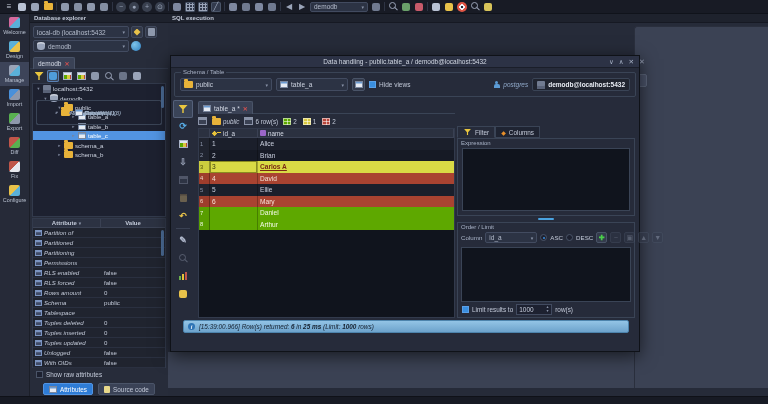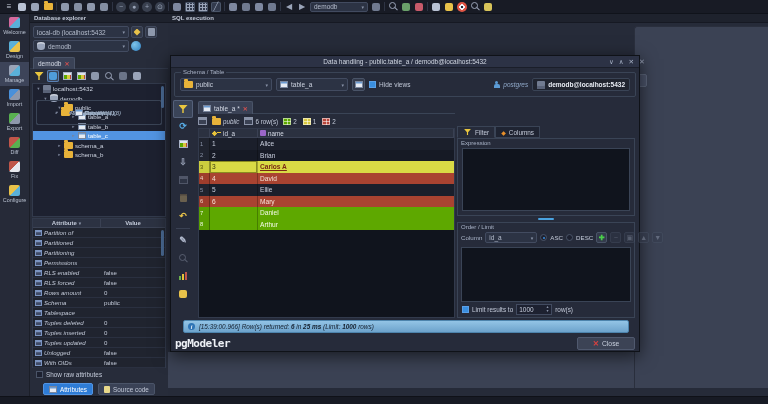--- a/index.html
+++ b/index.html
@@ -821,23 +821,16 @@
           <span>row(s)</span>
         </div>
       </div>
     </div>
 
     <div id="statusbar">
       <span class="ic-info">i</span>
       <span id="statustext"><span>[15:39:00.966] Row(s) returned: </span><b>6</b><span> in </span><b>25 ms</b><span> (Limit: </span><b>1000</b><span> rows)</span></span>
     </div>
 
-    <div id="dfooter">
-      <span id="logo">pgModeler</span>
-      <span id="closebtn">
-        <span class="x">✕</span>
-        <span>Close</span>
-      </span>
-    </div>
   </div>
 
   <div id="bottombar"></div>
 </div>
 
 </body></html>

